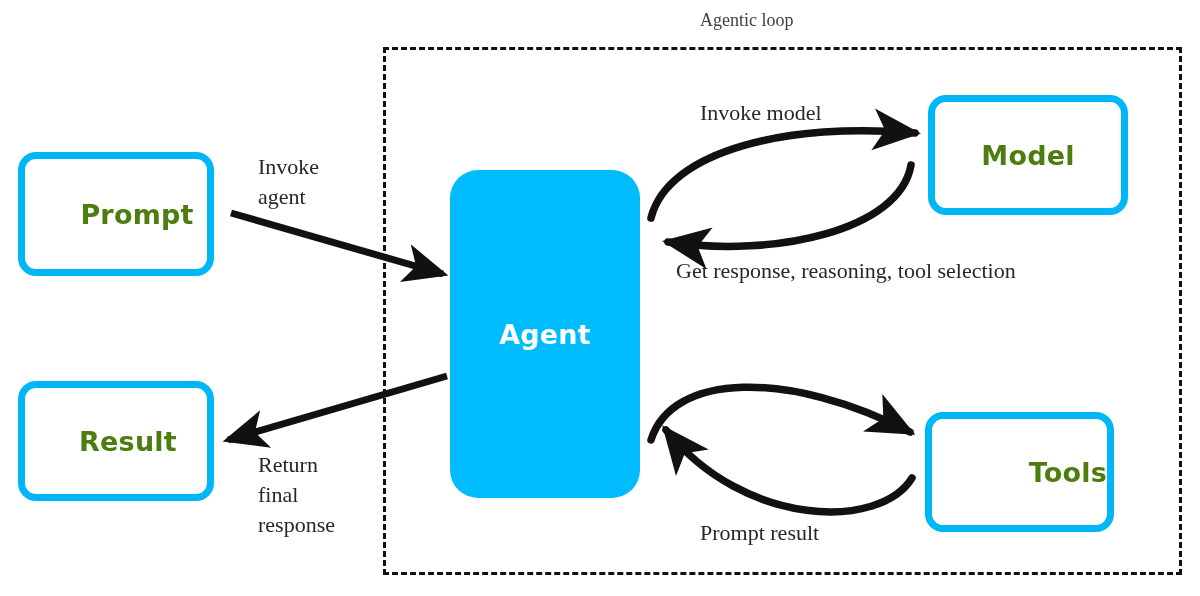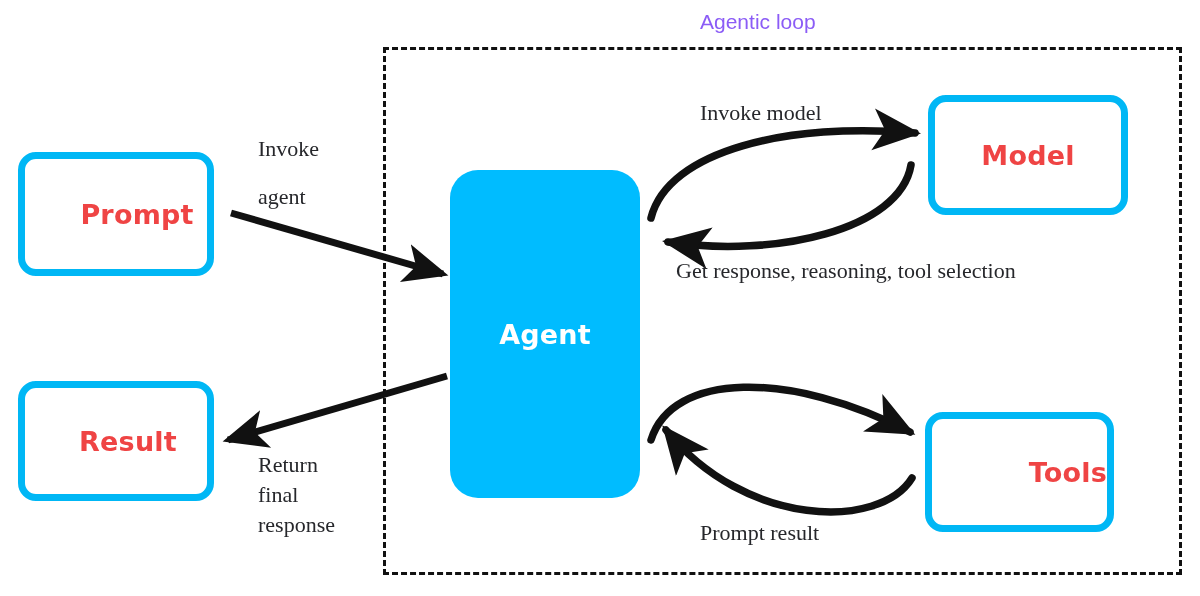--- a/index.html
+++ b/index.html
@@ -36,40 +36,40 @@
     border: 7px solid #00b7f5;
     background: #ffffff;
   }
   .node-filled {
     background: #00bcff;
     border: none;
   }
   .node-label {
     font-weight: bold;
     font-size: 27px;
-    color: #ef4444;
+    color: #4d7c0f;
     letter-spacing: 0.2px;
     font-family: "DejaVu Sans", "Liberation Sans", sans-serif;
   }
   .node-label-inverse {
     color: #ffffff;
   }
   .edge-label {
     position: absolute;
     font-size: 22px;
     color: #26272b;
     line-height: 30px;
     white-space: pre;
     font-family: Liberation Serif, serif;
   }
   .loop-title {
     position: absolute;
-    font-size: 21px;
-    color: #8b5cf6;
-    font-family: Liberation Sans, sans-serif;
+    font-size: 18px;
+    color: #404040;
+    font-family: Liberation Serif, serif;
   }
   .dashed-region {
     position: absolute;
     box-sizing: border-box;
     border: 3px dashed #111111;
     background: transparent;
   }
 </style>
 </head>
 <body>
@@ -125,21 +125,21 @@
   </div>
 
   <div class="node-box node-outline" style="left:928px; top:95px; width:200px; height:120px;">
     <span class="node-label">Model</span>
   </div>
 
   <div class="node-box node-outline" style="left:925px; top:412px; width:189px; height:120px;justify-content:flex-end;">
     <span class="node-label">Tools</span>
   </div>
 
-  <div class="edge-label" style="left:258px; top:134px;">Invoke</div>
+  <div class="edge-label" style="left:258px; top:152px;">Invoke</div>
   <div class="edge-label" style="left:258px; top:182px;">agent</div>
 
   <div class="edge-label" style="left:258px; top:450px;">Return</div>
   <div class="edge-label" style="left:258px; top:480px;">final</div>
   <div class="edge-label" style="left:258px; top:510px;">response</div>
 
   <div class="edge-label" style="left:700px; top:98px;">Invoke model</div>
 
   <div class="edge-label" style="left:676px; top:256px;">Get response, reasoning, tool selection</div>
 

